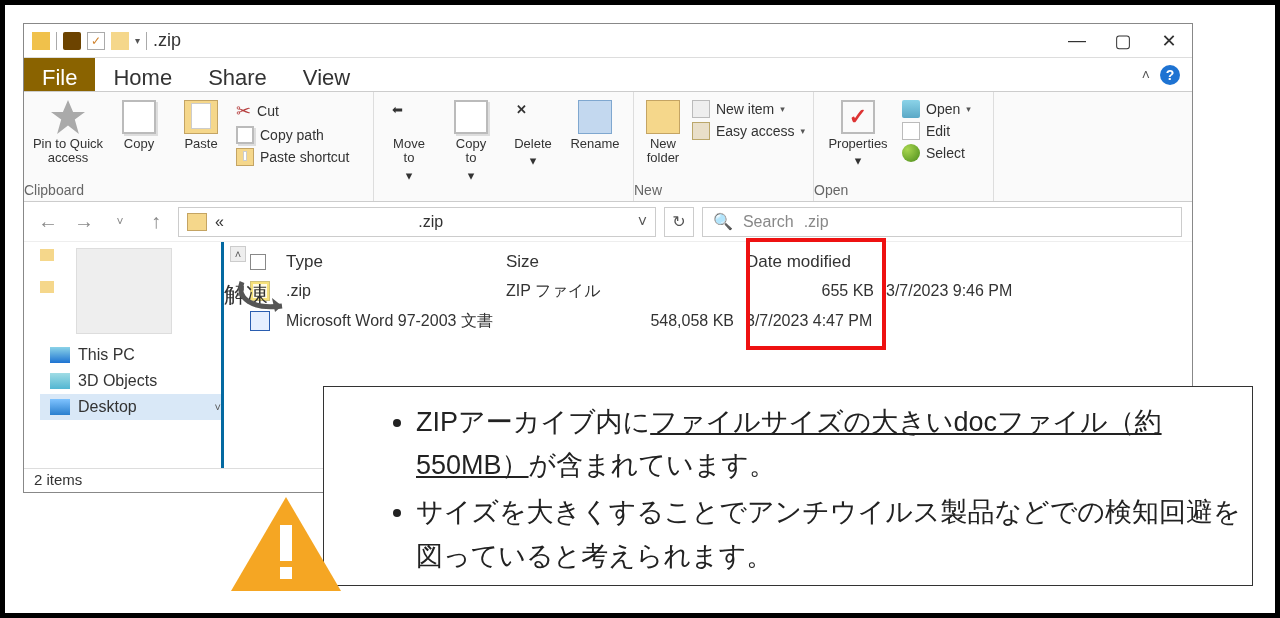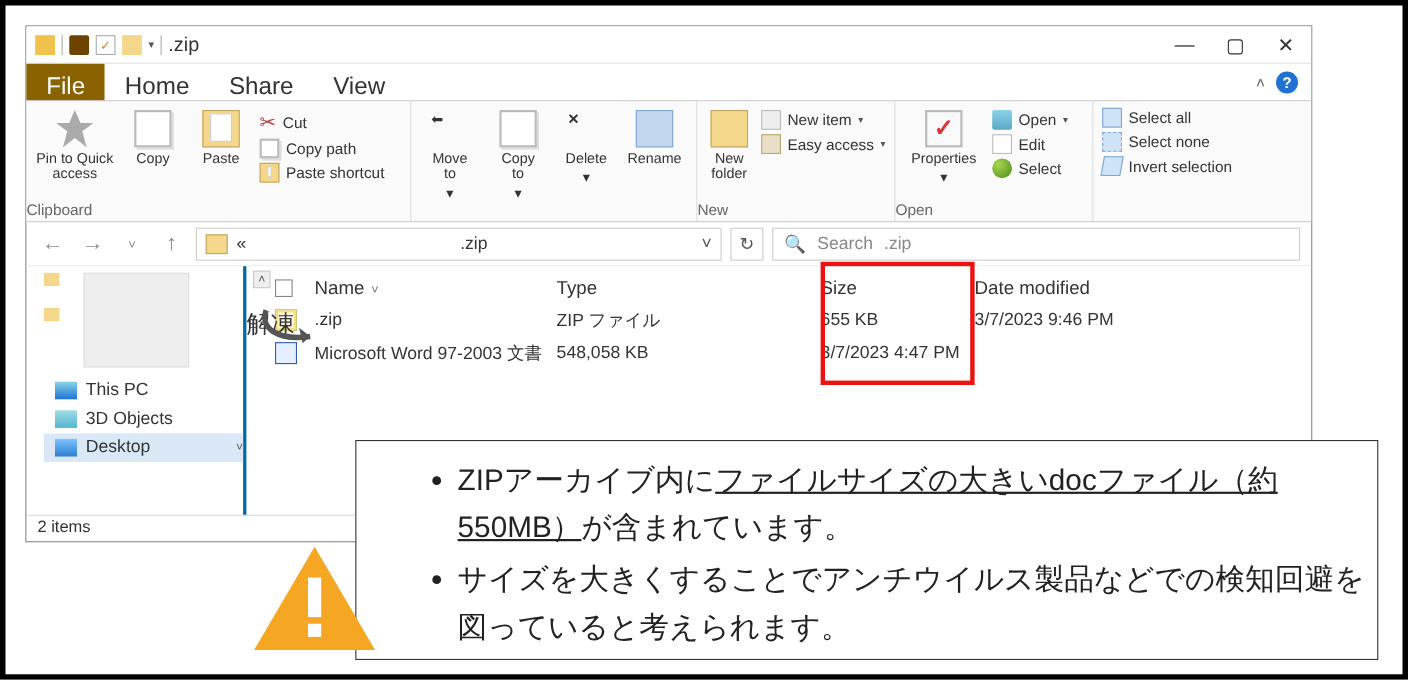--- a/index.html
+++ b/index.html
@@ -165,21 +165,21 @@
   .colhead .cb { width:16px;height:16px;border:1px solid #888;}
   .colhead .sort { font-size:12px; color:#777; margin-left:6px;}
   .filerow {
     display:grid; grid-template-columns: 36px 220px 240px 140px 160px;
     padding-left: 26px; align-items:center; height:30px; font-size:16px; color:#333;
   }
   .ficon { width:20px; height:20px; }
   .ic-zip { background:#fffbe7; border:1px solid #d0c27a; box-shadow:inset 0 0 0 2px #f5e07a;}
   .ic-doc { background:#e6efff; border:1px solid #2a5db0;}
   .fname { color:#333; filter: blur(0.2px);}
-  .fsize { text-align:left; padding-right:12px;}
+  .fsize { text-align:right; padding-right:12px;}
   .sizebox {
     position:absolute;
     border:4px solid #e11;
     pointer-events:none;
   }
 
   
   .extract-arrow {
     position:absolute; left:10px; top:34px; width:60px; height:40px;
   }
@@ -188,21 +188,21 @@
   }
 
   
   .statusbar {
     height:24px; border-top:1px solid #ddd; padding:2px 10px;
     font-size:15px; color:#333;
   }
 
   
   .callout {
-    position:absolute; left:318px; top:395px;
+    position:absolute; left:318px; top:381px;
     width: 930px; height:200px;
     background:#fff; border:1px solid #333;
     padding: 14px 10px 10px 70px;
     font-size: 27px; line-height:1.6; color:#222;
   }
   .callout ul { margin:0; padding-left:22px; }
   .callout li { margin-bottom:4px; }
   .callout u { text-decoration: underline; }
 
   .warn-triangle {
@@ -348,36 +348,20 @@
             <div class="row">
                 <span class="sicon ic-history"></span>
                 <span>Select</span>
               </div>
           </div>
         </div>
         <div class="rgroup-label">Open</div>
       </div>
 
       <div class="rgroup" style="flex:1; border-right:none;">
-        <div class="rgroup-content">
-          <div class="submenu" style="padding-top:2px">
-            <div class="row">
-                <span class="sicon ic-selall"></span>
-                <span>Select all</span>
-              </div>
-            <div class="row">
-                <span class="sicon ic-selnone"></span>
-                <span>Select none</span>
-              </div>
-            <div class="row">
-                <span class="sicon ic-selinv"></span>
-                <span>Invert selection</span>
-              </div>
-          </div>
-        </div>
       </div>
     </div>
 
     <div class="navbar">
       <div class="navarrow">←</div>
       <div class="navarrow">→</div>
       <div class="navarrow" style="font-size:12px">˅</div>
       <div class="navarrow">↑</div>
       <div class="addrbox">
         <span class="folder-ic"></span>
@@ -417,21 +401,20 @@
             <span class="sb-exp" style="margin-left:auto">˅</span>
           </div>
       </div>
 
       <div class="files">
         <div class="scrollhint">˄</div>
         <div class="colhead">
           <div>
               <div class="cb"></div>
             </div>
-          <div><span>Name</span><span class="sort">˅</span></div>
           <div>Type</div>
           <div>Size</div>
           <div>Date modified</div>
         </div>
 
         <div class="extract-label">解凍</div>
         <svg class="extract-arrow" viewBox="0 0 60 40">
           <path d="M8 6 C 2 22, 18 34, 48 30" stroke="#555" stroke-width="5" fill="none"></path>
           <path d="M48 30 l-10 -8 l3 14 z" fill="#555"></path>
         </svg>

